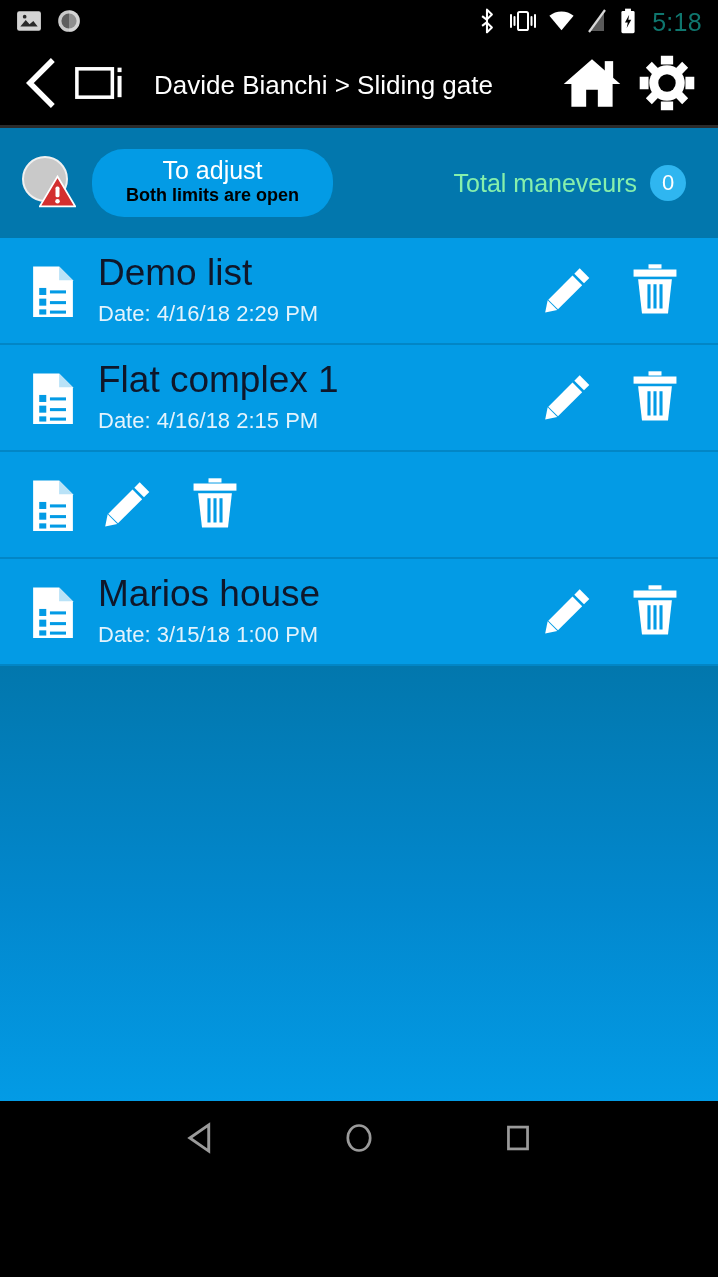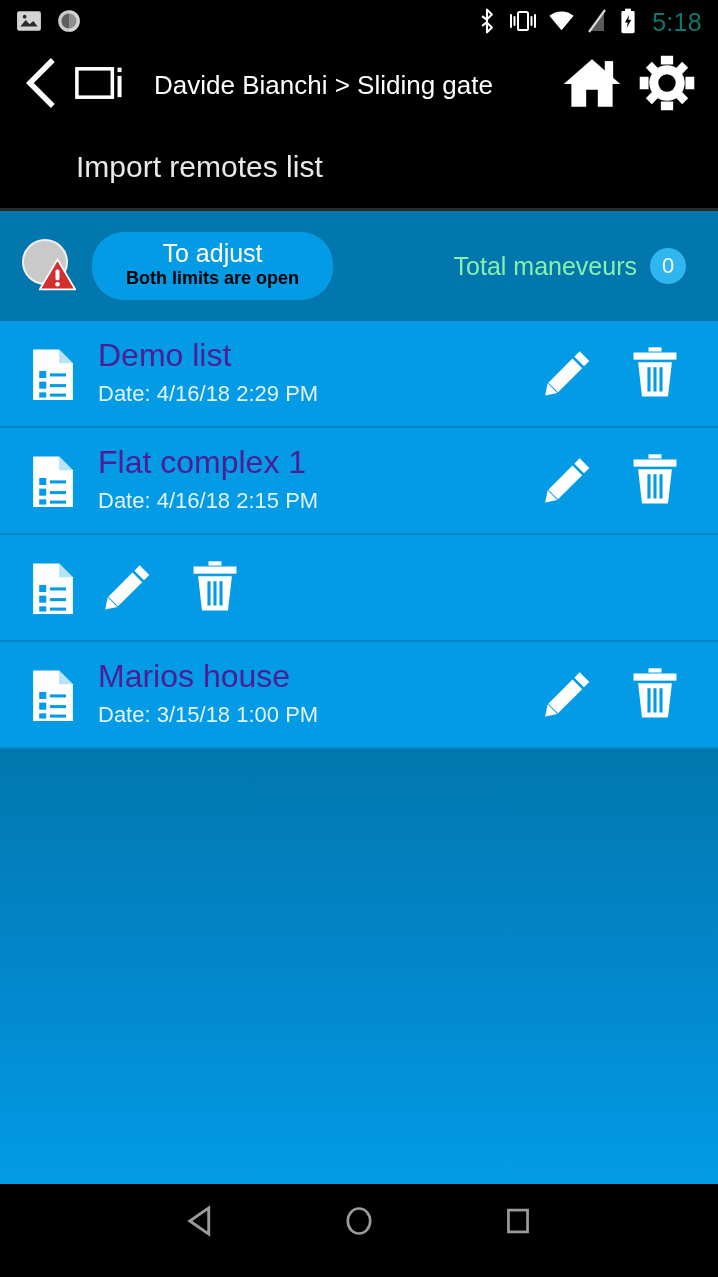--- a/index.html
+++ b/index.html
@@ -92,21 +92,21 @@
   
   .listwrap { background:#039BE5; }
   .row {
     height:107px; display:flex; align-items:center;
     padding:0 20px; background:#039BE5;
     border-bottom:2px solid #0286C6;
     cursor:pointer;
   }
   .row-icon { width:66px; display:flex; justify-content:center; align-items:center; flex:none; }
   .row-text { flex:1; padding-left:12px; }
-  .row-title { color:#4c1d95; font-size:32px; line-height:1.18; }
+  .row-title { color:#0f172a; font-size:37px; line-height:1.18; }
   .row-date  { color:#e3f3fc; font-size:22px; line-height:1.45; margin-top:3px; }
   .row-act {
     width:86px; display:flex; justify-content:center; align-items:center;
     flex:none; cursor:pointer;
   }
 
   
   .filler {
     height:435px;
     background:linear-gradient(180deg,#0277AD 0%,#0288CE 55%,#039BE5 100%);
@@ -208,21 +208,20 @@
         <svg width="58" height="58" viewBox="0 0 34 34">
           <path d="M13.4 1h7.2v5.2h-7.2zM13.4 27.8h7.2V33h-7.2zM1 13.4h5.2v7.2H1zM27.8 13.4H33v7.2h-5.2z" fill="#fff"></path>
           <path d="M4.6 8.1l3.5-3.5 3.7 3.7-3.5 3.5zM22.2 25.7l3.5-3.5 3.7 3.7-3.5 3.5zM25.7 11.8l-3.5-3.5 3.7-3.7 3.5 3.5zM8.1 29.4l-3.5-3.5 3.7-3.7 3.5 3.5z" fill="#fff"></path>
           <circle cx="17" cy="17" r="10.4" fill="#fff"></circle>
           <circle cx="17" cy="17" r="5.1" fill="#000"></circle>
         </svg>
       </span>
     </div>
   </div>
 
-  <div class="pagetitle">Import remotes list</div>
   <div class="title-rule"></div>
 
   <div class="statusstrip">
     <div class="warn-wrap">
       <div class="warn-circle"></div>
       <span class="warn-badge">
         <svg width="37" height="33" viewBox="0 0 26 23">
           <path d="M13 1L25.5 22H0.5z" fill="#D32F2F" stroke="#fff" stroke-width="1.2"></path>
           <rect x="11.6" y="8" width="2.8" height="7.6" rx="1.2" fill="#fff"></rect>
           <circle cx="13" cy="18.4" r="1.6" fill="#fff"></circle>

